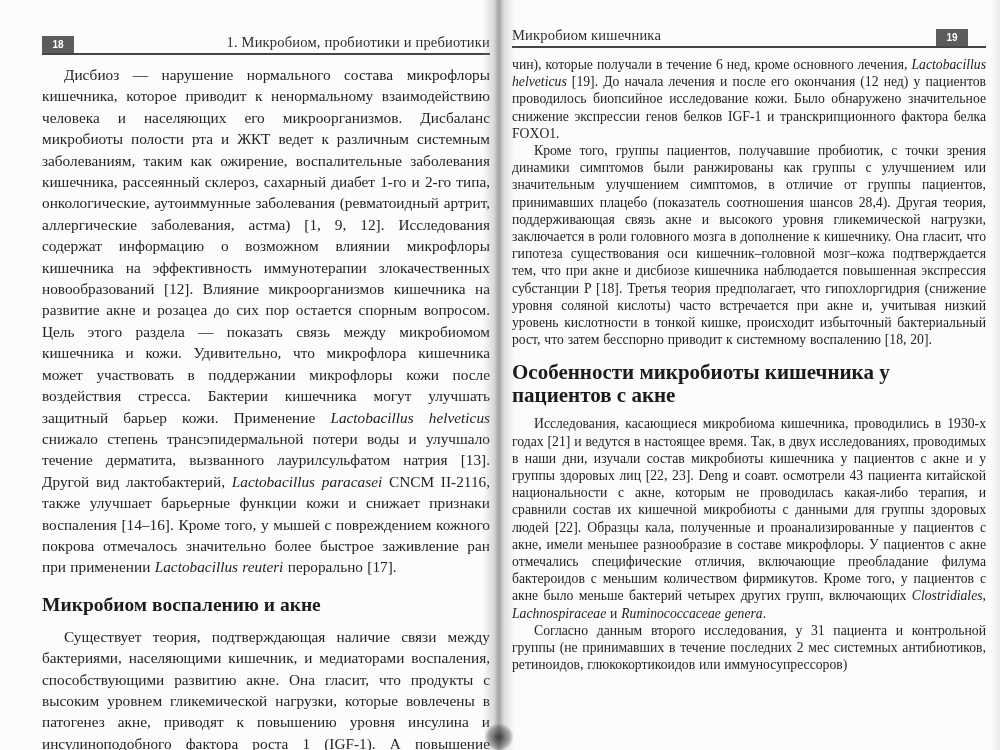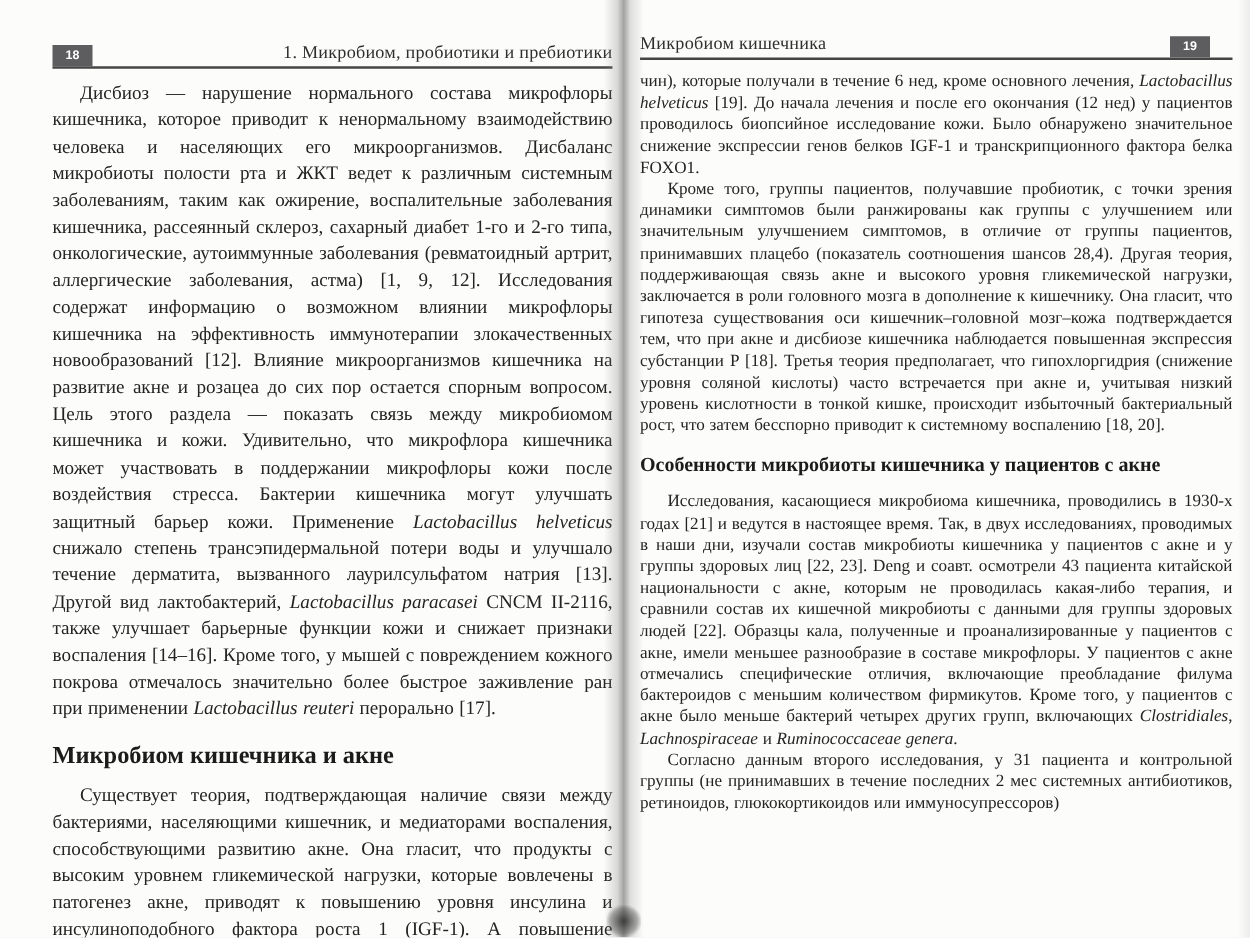--- a/index.html
+++ b/index.html
@@ -50,21 +50,21 @@
     word-spacing: 0.4px;
   }
   p.para.indent { text-indent: 22px; }
   p.para i { font-style: italic; }
 
   h2.section {
     font-weight: bold; color: #1b1b1b;
     margin: 0;
   }
   .page-left h2.section  { font-size: 19.5px; line-height: 24px; margin: 15px 0 9px 0; }
-  .page-right h2.section { font-size: 16px; line-height: 23px; margin: 13px 0 8px 0; font-family: Liberation Serif, serif; }
+  .page-right h2.section { font-size: 21px; line-height: 23px; margin: 13px 0 8px 0; font-family: Liberation Serif, serif; }
 
   .spine {
     position: absolute; left: 483px; top: 0;
     width: 32px; height: 750px;
     background: linear-gradient(90deg,
       rgba(140,140,140,0) 0%,
       rgba(148,148,148,0.35) 34%,
       rgba(108,108,108,0.62) 50%,
       rgba(150,150,150,0.30) 66%,
       rgba(255,255,255,0) 100%);
@@ -89,21 +89,21 @@
 
 <div class="spread">
 
   <div class="page page-left">
     <div class="running-head">
       <span class="pagenum-box">18</span>
       <span class="running-title">1. Микробиом, пробиотики и пребиотики</span>
     </div>
     <div class="body-text-left">
       <p class="para indent"><span>Дисбиоз — нарушение нормального состава микрофлоры кишечника, которое приводит к ненормальному взаимодействию человека и населяющих его микроорганизмов. Дисбаланс микробиоты полости рта и ЖКТ ведет к различным системным заболеваниям, таким как ожирение, воспалительные заболевания кишечника, рассеянный склероз, сахарный диабет 1-го и 2-го типа, онкологические, аутоиммунные заболевания (ревматоидный артрит, аллергические заболевания, астма) [1, 9, 12]. Исследования содержат информацию о возможном влиянии микрофлоры кишечника на эффективность иммунотерапии злокачественных новообразований [12]. Влияние микроорганизмов кишечника на развитие акне и розацеа до сих пор остается спорным вопросом. Цель этого раздела — показать связь между микробиомом кишечника и кожи. Удивительно, что микрофлора кишечника может участвовать в поддержании микрофлоры кожи после воздействия стресса. Бактерии кишечника могут улучшать защитный барьер кожи. Применение </span><i>Lactobacillus helveticus</i><span> снижало степень трансэпидермальной потери воды и улучшало течение дерматита, вызванного лаурилсульфатом натрия [13]. Другой вид лактобактерий, </span><i>Lactobacillus paracasei</i><span> CNCM II-2116, также улучшает барьерные функции кожи и снижает признаки воспаления [14–16]. Кроме того, у мышей с повреждением кожного покрова отмечалось значительно более быстрое заживление ран при применении </span><i>Lactobacillus reuteri</i><span> перорально [17].</span></p>
-      <h2 class="section">Микробиом кишечника и акне</h2>
+      <h2 class="section">Микробиом воспалению и акне</h2>
       <p class="para indent"><span>Существует теория, подтверждающая наличие связи между бактериями, населяющими кишечник, и медиаторами воспаления, способствующими развитию акне. Она гласит, что продукты с высоким уровнем гликемической нагрузки, которые вовлечены в патогенез акне, приводят к повышению уровня инсулина и инсулиноподобного фактора роста 1 (IGF-1). А повышение инсулина и IGF-1 приводит к повышению экспрессии транскрипционного фактора белка FOXO1. Этот белок служит триггером белкового комплекса mTORC1 — мишени рапамицина у млекопитающих, который вызывает образование элементов акне за счет гиперплазии сальных желез, липогенеза и гиперплазии кератиноцитов воронки волосяных фолликулов [18]. Данная теория оценивалась среди пациентов, которые принимали лактобактерии </span></p>
     </div>
   </div>
 
   <div class="page page-right">
     <div class="running-head">
       <span class="running-title">Микробиом кишечника</span>
       <span class="pagenum-box">19</span>
     </div>
     <div class="body-text-right">

